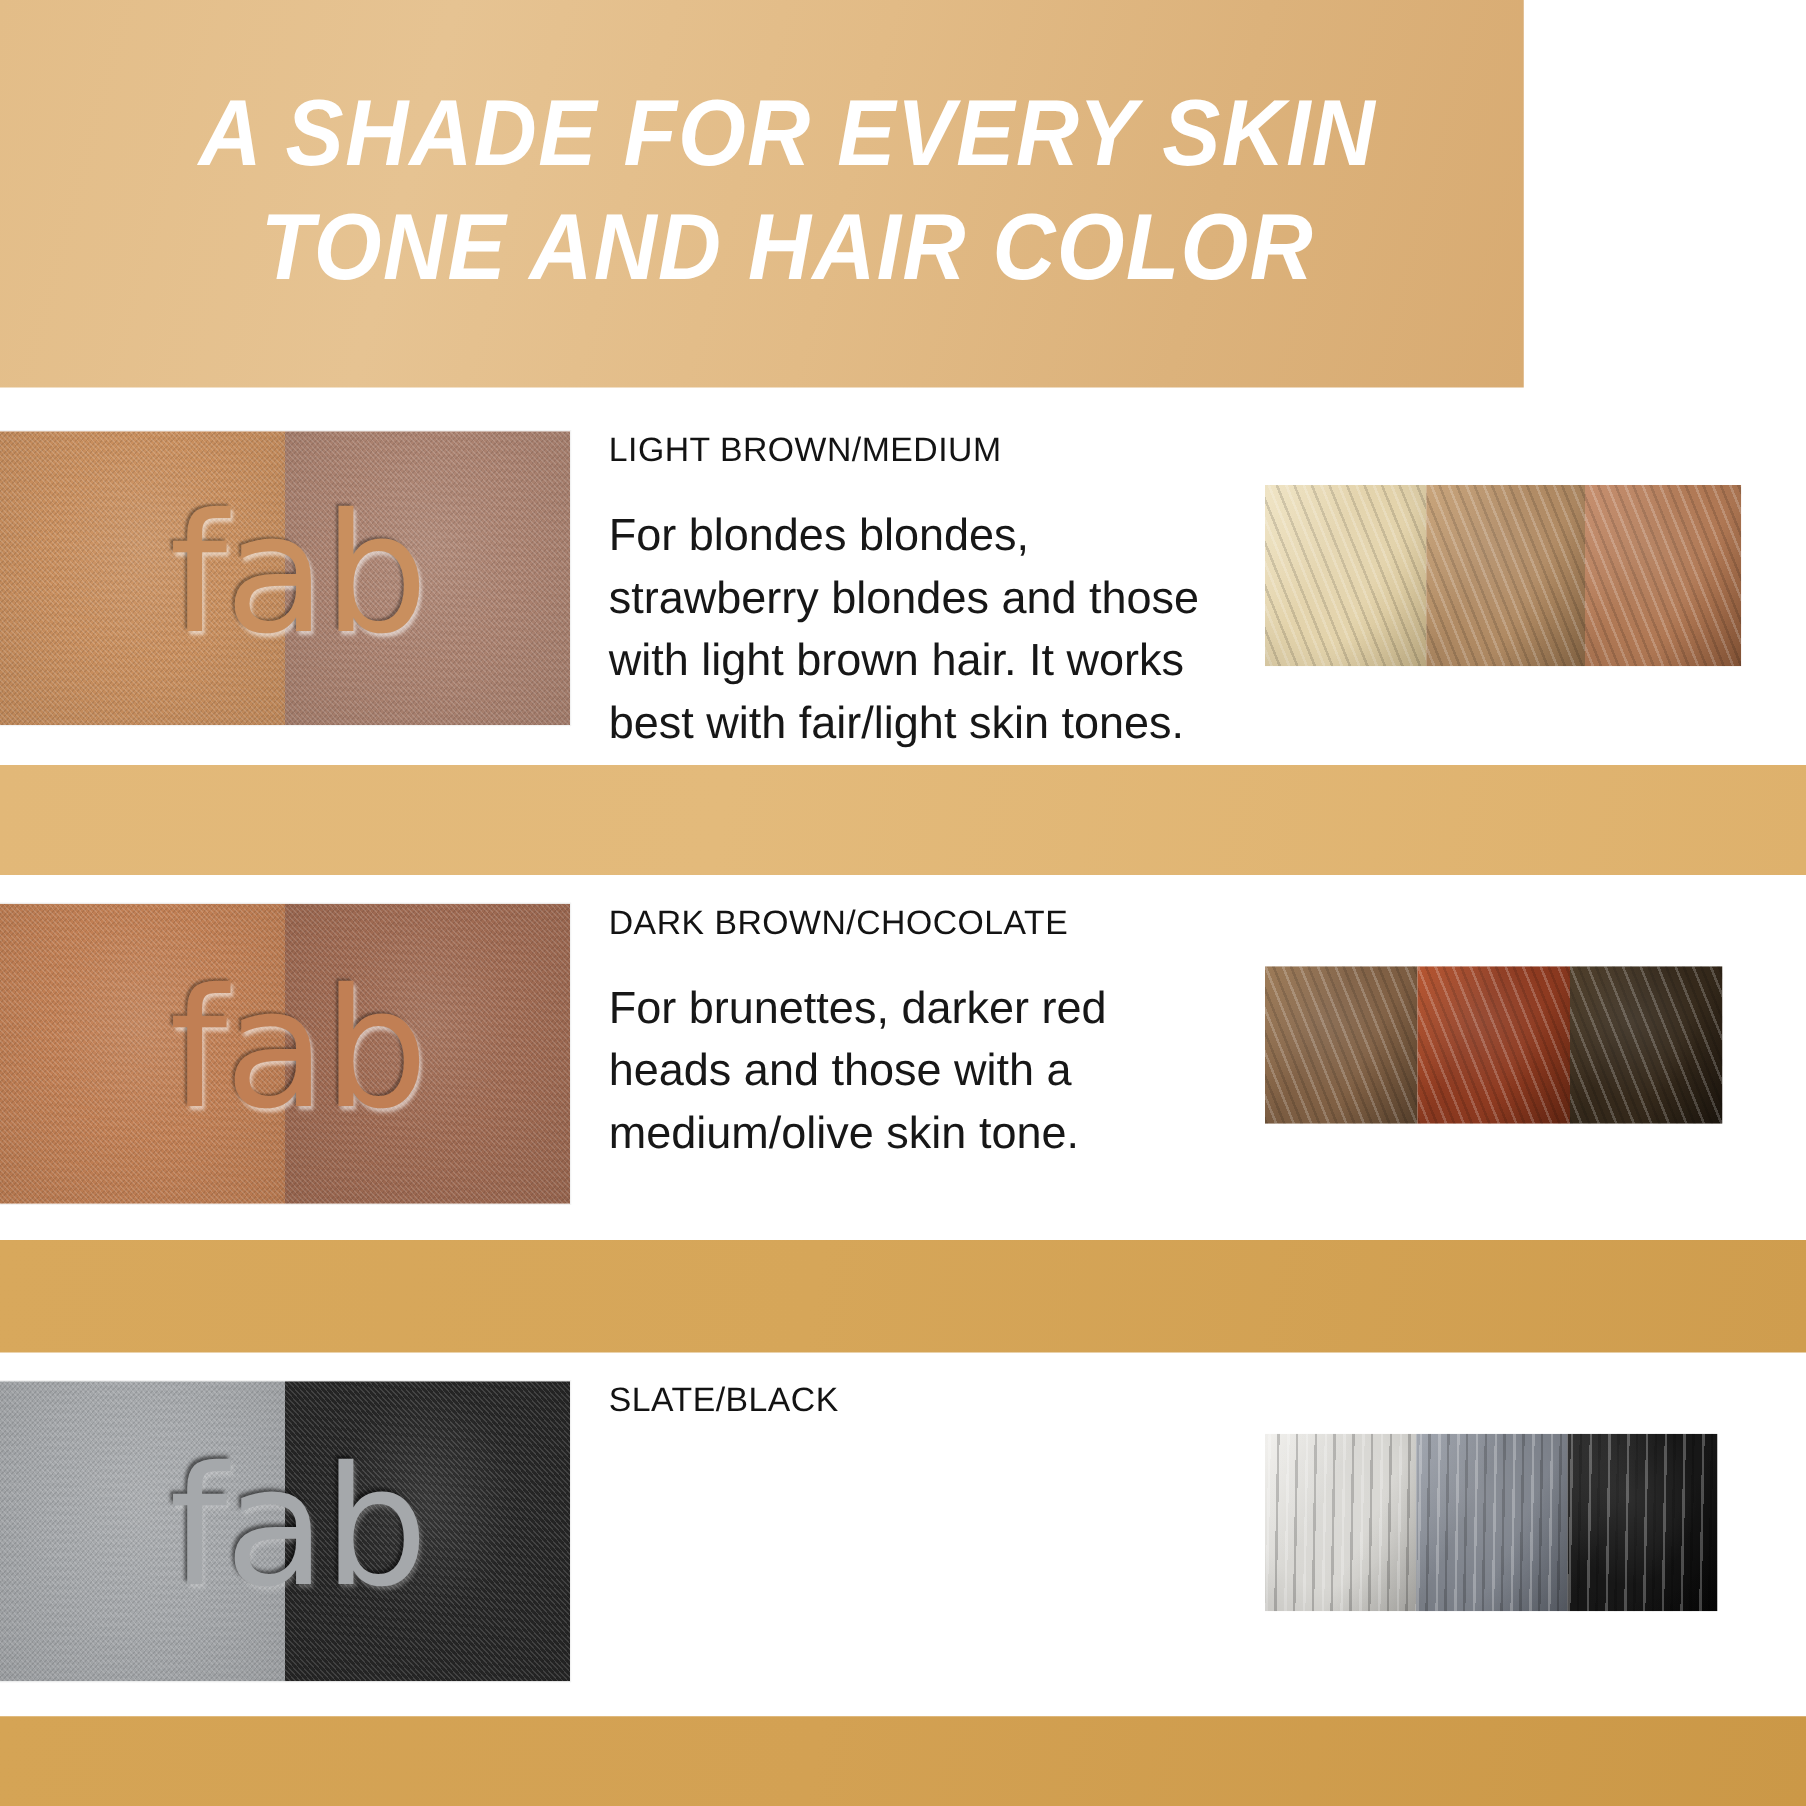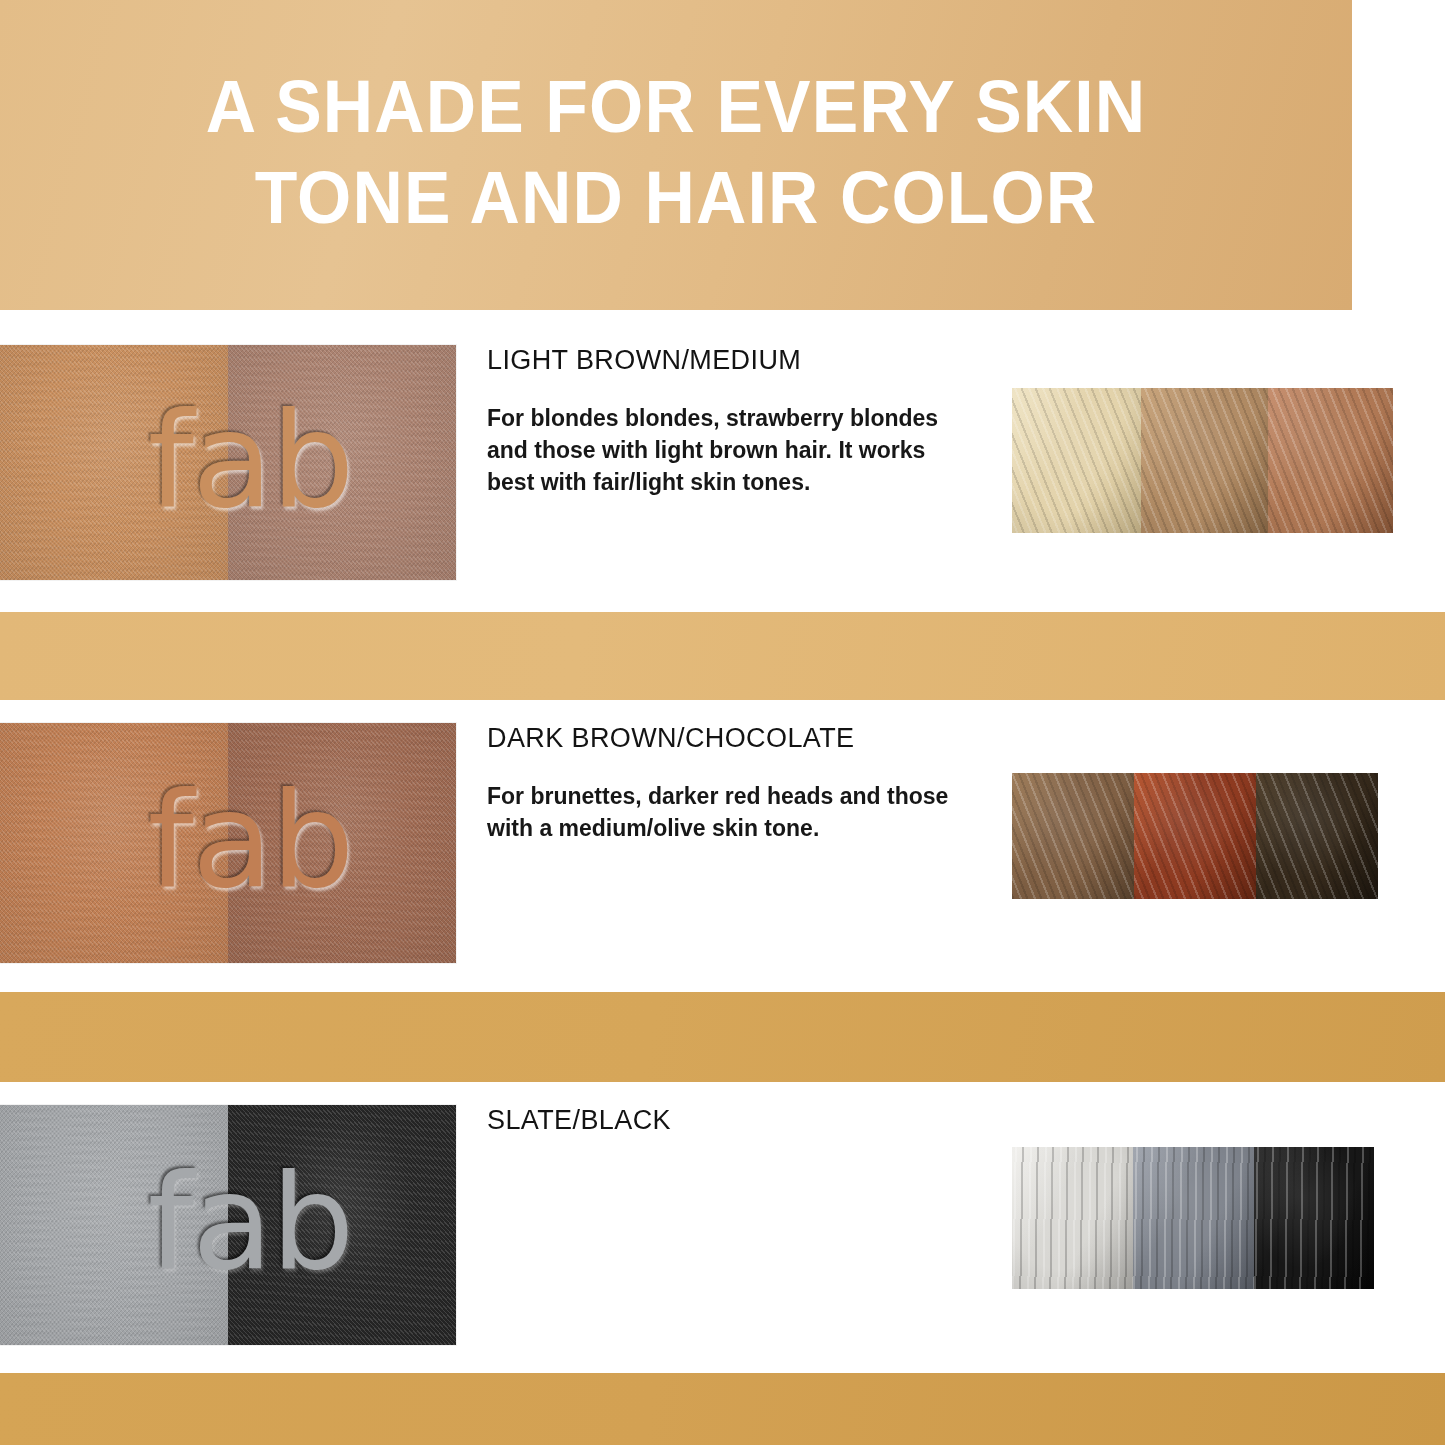--- a/index.html
+++ b/index.html
@@ -19,32 +19,32 @@
     width: 1445px;
     height: 1445px;
     background: #ffffff;
   }
 
   
   .header-banner {
     position: absolute;
     left: 0;
     top: 0;
-    width: 1352px;
+    width: 1219px;
     height: 310px;
     background: linear-gradient(105deg,
         #e3bd88 0%,
         #e6c392 28%,
         #e2bb86 55%,
         #dcb27b 78%,
         #d8ab72 100%);
     display: flex;
     flex-direction: column;
-    align-items: center;
     justify-content: center;
+    font-style: italic;
   }
 
   .header-title {
     font-family: "Liberation Sans", sans-serif;
     font-weight: 700;
     font-size: 75px;
     line-height: 1.22;
     letter-spacing: 1.2px;
     color: #ffffff;
     text-align: center;
@@ -150,21 +150,21 @@
     z-index: 4;
   }
   .pan-logo-text {
     font-family: "DejaVu Sans", sans-serif;
     font-weight: 400;
     font-size: 132px;
     line-height: 1;
     letter-spacing: -2px;
     color: transparent;
     -webkit-text-stroke: 0px transparent;
-    padding-left: 44px;
+    padding-left: 20px;
     padding-bottom: 6px;
   }
   
   .pan-logo-text.emboss-light {
     text-shadow:
       -2px -2px 2px rgba(0,0,0,0.34),
        2px  3px 3px rgba(255,255,255,0.55);
   }
   .pan-logo-text.emboss-dark {
     text-shadow:
@@ -183,22 +183,22 @@
     font-family: "Liberation Sans", sans-serif;
     font-size: 27px;
     font-weight: 400;
     letter-spacing: 0.4px;
     color: #131313;
     text-transform: uppercase;
     white-space: nowrap;
   }
   .copy-body {
     font-family: "Liberation Sans", sans-serif;
-    font-size: 23px;
-    font-weight: 700;
+    font-size: 36px;
+    font-weight: 400;
     line-height: 1.39;
     color: #171717;
     margin-top: 27px;
     width: 480px;
   }
 
   
   .swatches {
     position: absolute;
     display: flex;

